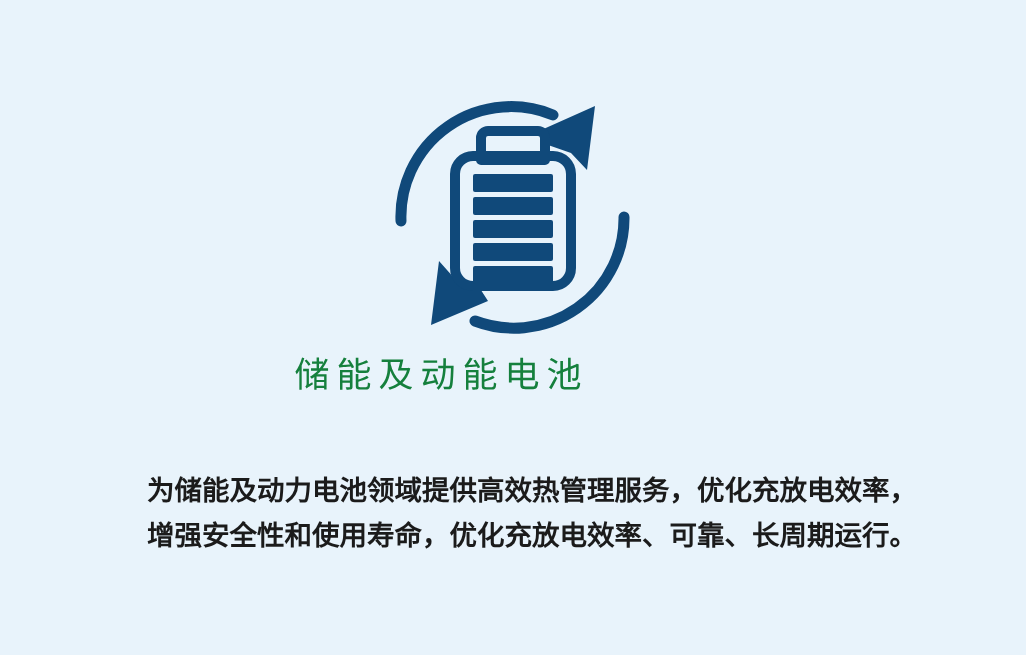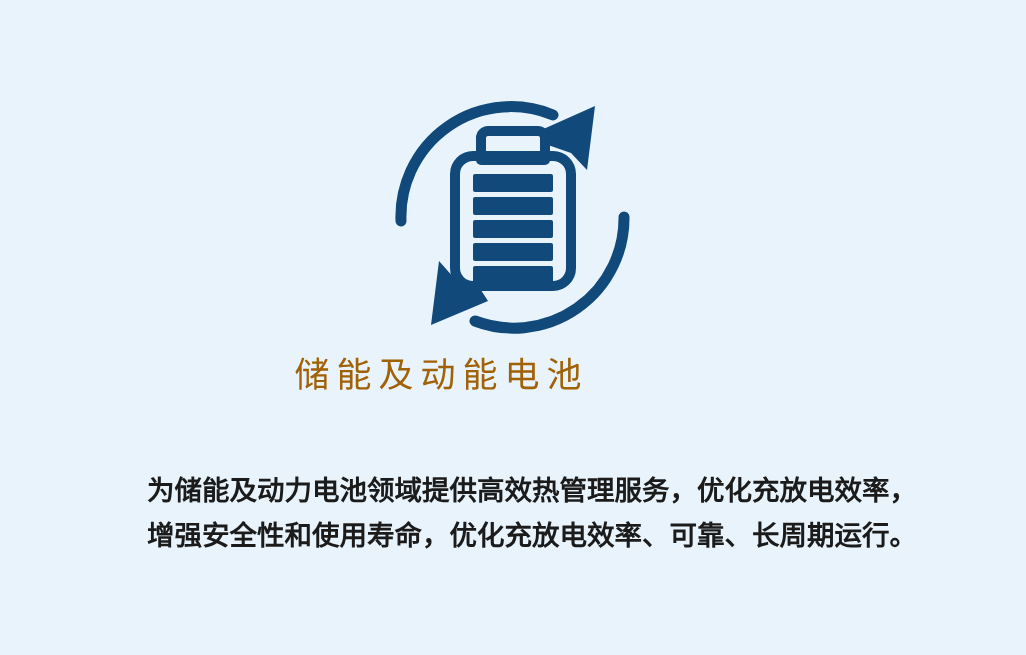--- a/index.html
+++ b/index.html
@@ -45,21 +45,21 @@
   
   .title {
     position: absolute;
     left: 0;
     top: 352px;
     width: 876px;
     text-align: center;
     font-size: 35px;
     line-height: 46px;
     font-weight: 400;
-    color: #a16207;
+    color: #15803d;
     letter-spacing: 7px;
     text-indent: 7px;
     white-space: nowrap;
   }
 
   
   .desc {
     position: absolute;
     left: 0;
     top: 468px;

